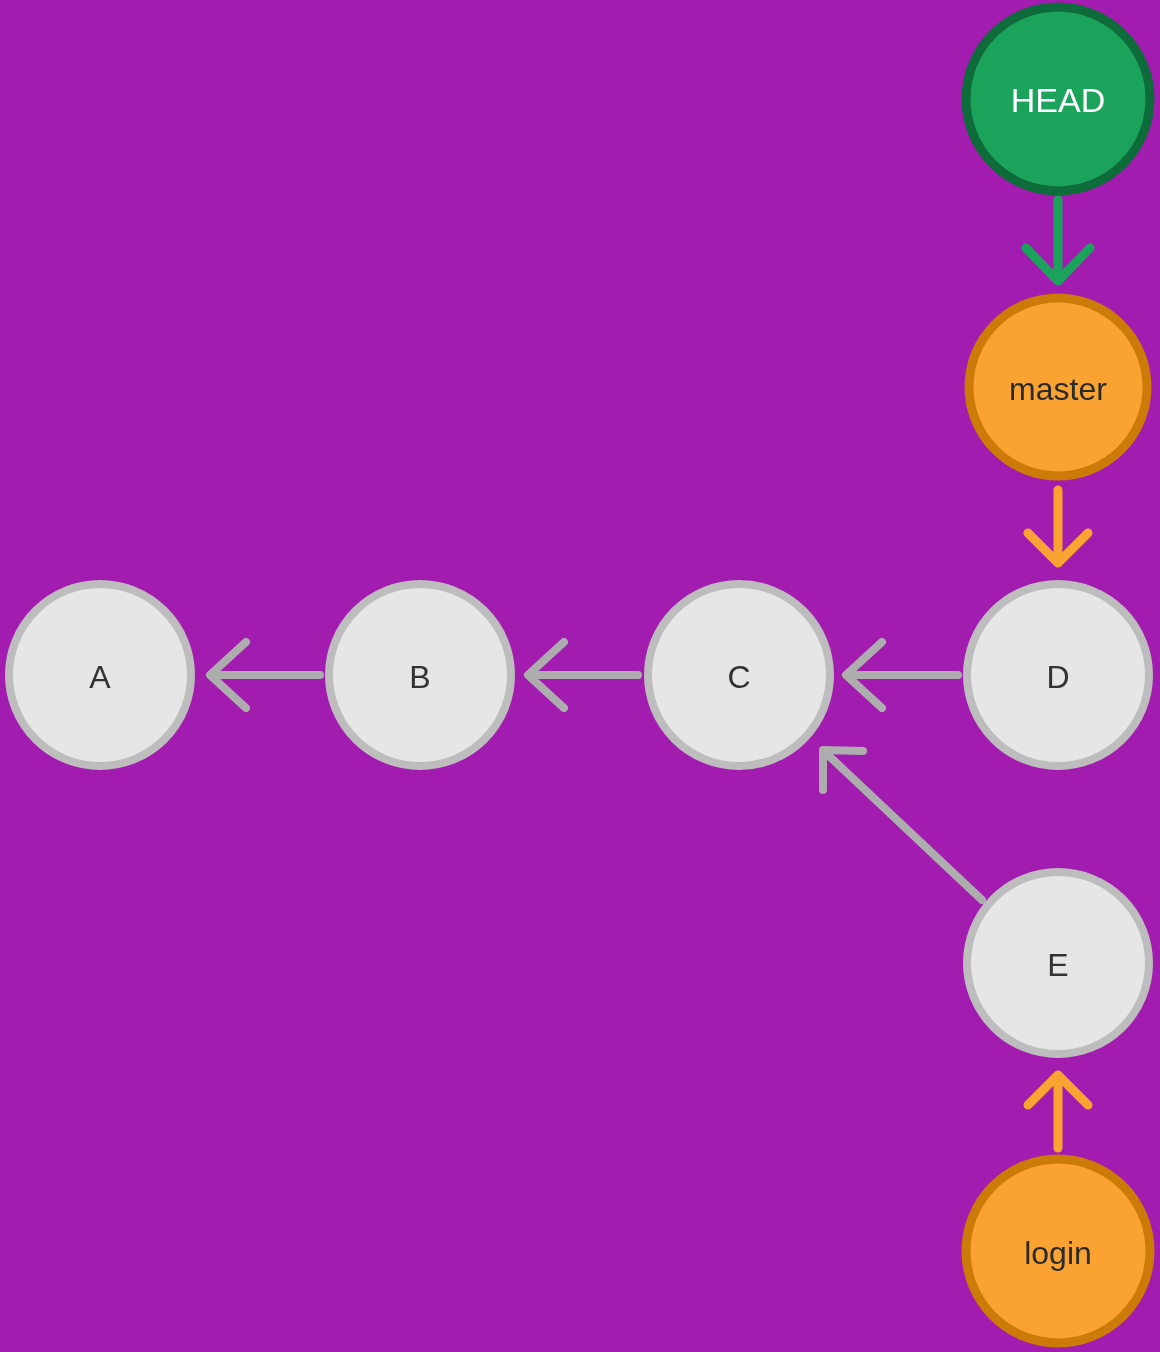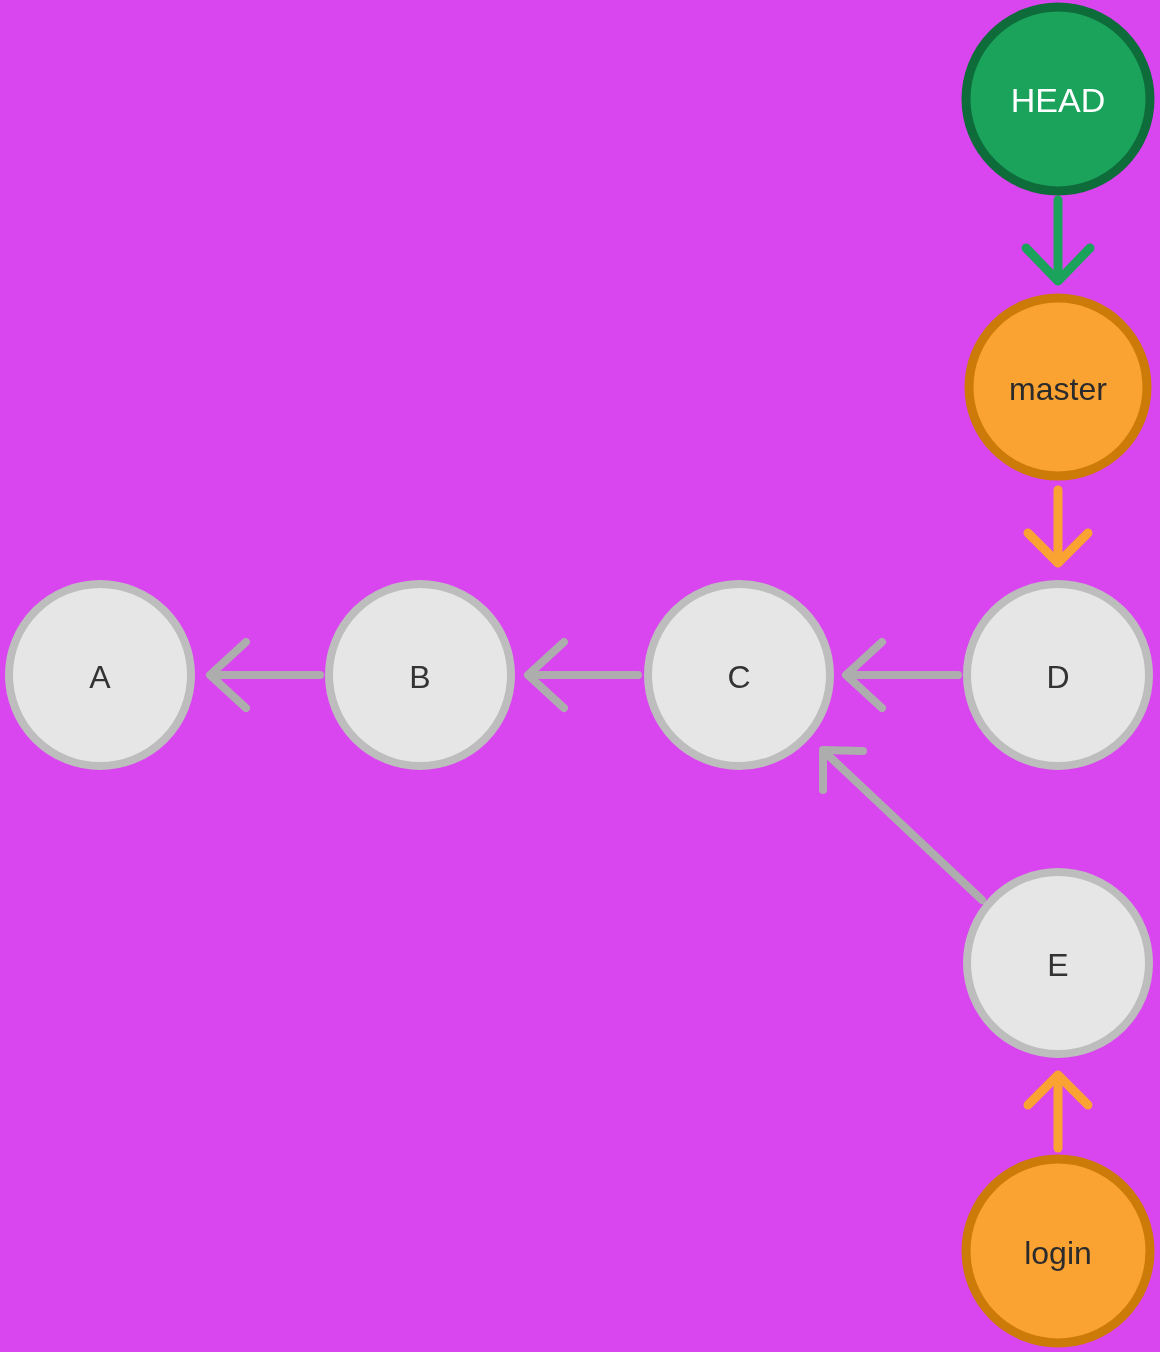--- a/index.html
+++ b/index.html
@@ -7,21 +7,21 @@
     padding: 0;
     background: #000000;
   }
   body {
     font-family: "Liberation Sans", sans-serif;
   }
   #diagram-root {
     position: relative;
     width: 1160px;
     height: 1352px;
-    background: #d946ef;
+    background: #a21caf;
     overflow: hidden;
   }
   #git-graph-svg {
     position: absolute;
     top: 0;
     left: 0;
     width: 1160px;
     height: 1352px;
     display: block;
   }

